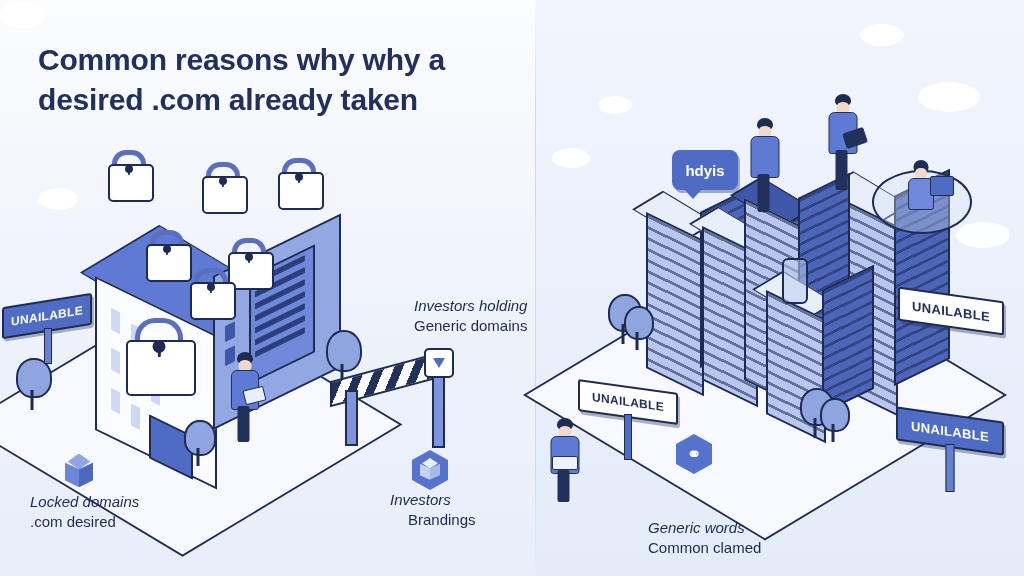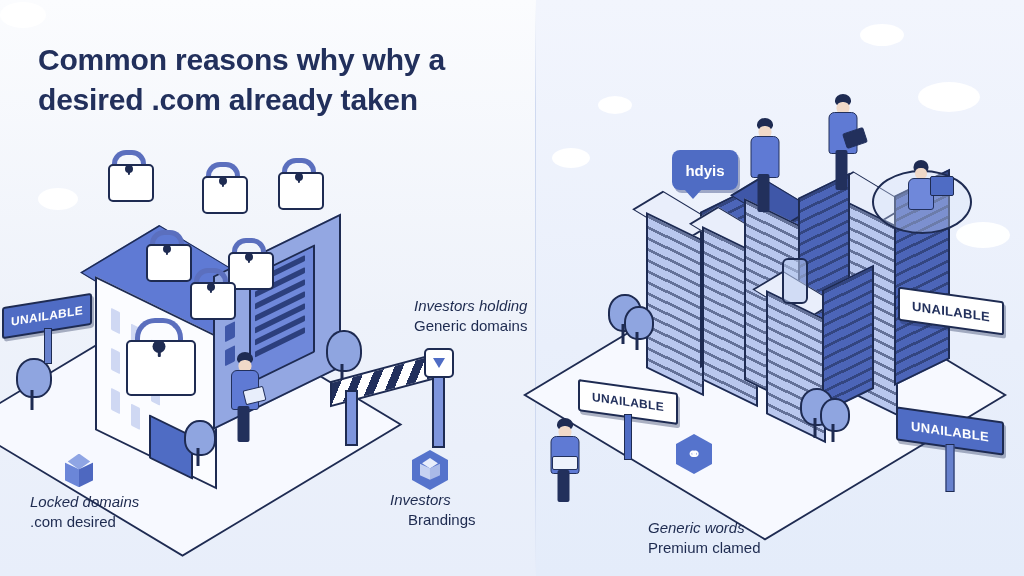--- a/index.html
+++ b/index.html
@@ -464,16 +464,16 @@
     </div>
     <div class="post" style="top:30px;width:7px;height:46px;"></div>
   </div>
 
   <div class="badge" style="left:676px;top:434px;width:36px;height:40px;">
     <div class="hex"></div>
     <div class="glyph">⚭</div>
   </div>
   <div class="caption" style="left:648px;top:478px;width:180px;margin-top:40px;">
     <span class="c1">Generic words</span>
-    <span class="c2">Premium clamed</span>
+    <span class="c2">Common clamed</span>
   </div>
 
 </div>
 
 </body></html>

